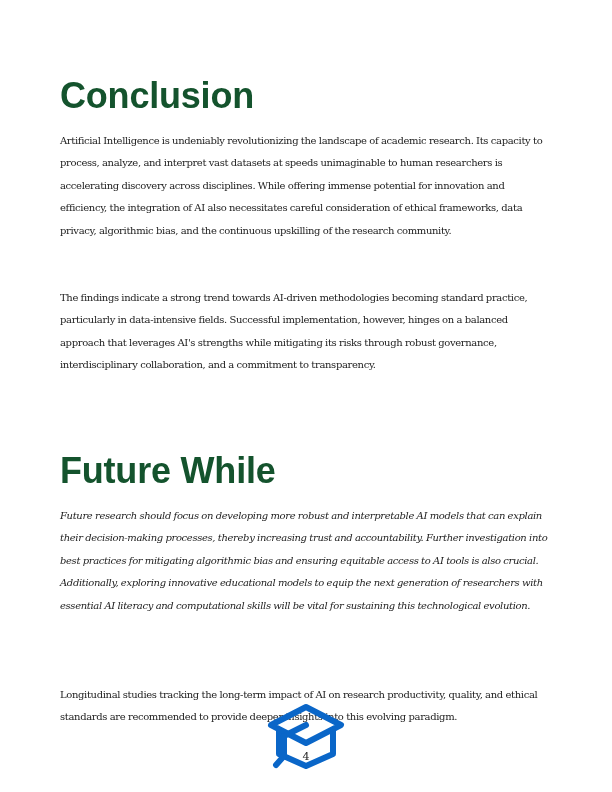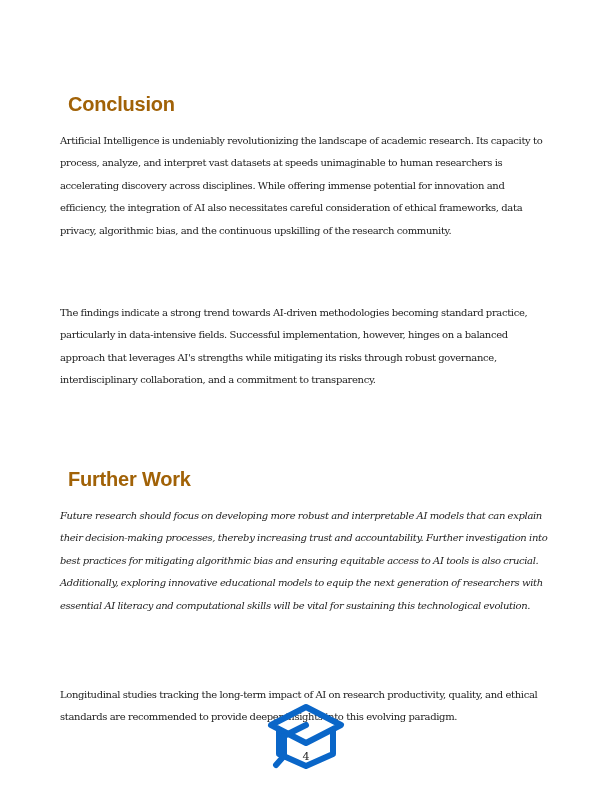--- a/index.html
+++ b/index.html
@@ -1,57 +1,57 @@
 <!DOCTYPE html>
 <html><head>
 <meta charset="utf-8">
 <style>
   html, body { margin: 0; padding: 0; background: #ffffff; }
   body { width: 612px; height: 792px; position: relative; overflow: hidden; }
   .page { position: absolute; left: 60px; top: 0; width: 492px; }
   h2 {
     font-family: "Liberation Sans", sans-serif;
     font-weight: bold;
-    font-size: 20px;
-    color: #a16207;
-    margin: 8px;
+    font-size: 36px;
+    color: #14532d;
+    margin: 0;
     line-height: 38px;
     letter-spacing: -0.2px;
   }
   .h-conclusion { position: absolute; top: 77px; }
   .h-future { position: absolute; top: 452px; }
   p {
     font-family: "DejaVu Serif", serif;
     font-size: 10px;
     line-height: 22.4px;
     color: #222222;
     margin: 0;
     letter-spacing: -0.35px;
     word-spacing: -0.2px;
   }
   .p1 { position: absolute; top: 130px; width: 492px; }
-  .p2 { position: absolute; top: 302px; width: 492px; }
+  .p2 { position: absolute; top: 287px; width: 492px; }
   .p3 { position: absolute; top: 505px; width: 492px; font-style: italic; }
   .p4 { position: absolute; top: 684px; width: 492px; }
   .page-number {
     position: absolute; left: 0; width: 612px; top: 750px;
     text-align: center;
     font-family: "DejaVu Serif", serif; font-size: 11px; color: #222;
   }
   .logo { position: absolute; left: 266px; top: 702px; width: 80px; height: 68px; }
 </style>
 </head>
 <body>
 
 <div class="page">
   <h2 class="h-conclusion">Conclusion</h2>
   <p class="p1">Artificial Intelligence is undeniably revolutionizing the landscape of academic research. Its capacity to process, analyze, and interpret vast datasets at speeds unimaginable to human researchers is accelerating discovery across disciplines. While offering immense potential for innovation and efficiency, the integration of AI also necessitates careful consideration of ethical frameworks, data privacy, algorithmic bias, and the continuous upskilling of the research community.</p>
   <p class="p2">The findings indicate a strong trend towards AI-driven methodologies becoming standard practice, particularly in data-intensive fields. Successful implementation, however, hinges on a balanced approach that leverages AI's strengths while mitigating its risks through robust governance, interdisciplinary collaboration, and a commitment to transparency.</p>
 
-  <h2 class="h-future">Further Work</h2>
+  <h2 class="h-future">Future While</h2>
   <p class="p3">Future research should focus on developing more robust and interpretable AI models that can explain their decision-making processes, thereby increasing trust and accountability. Further investigation into best practices for mitigating algorithmic bias and ensuring equitable access to AI tools is also crucial. Additionally, exploring innovative educational models to equip the next generation of researchers with essential AI literacy and computational skills will be vital for sustaining this technological evolution.</p>
   <p class="p4">Longitudinal studies tracking the long-term impact of AI on research productivity, quality, and ethical standards are recommended to provide deeper insights into this evolving paradigm.</p>
 </div>
 
 <div class="page-number">4</div>
 
 <svg class="logo" viewBox="0 0 80 68" fill="none" stroke="#0a66c8" stroke-width="6" stroke-linejoin="round" stroke-linecap="round">
   <polygon points="40,5 75,23 40,41 5,23"></polygon>
   <polyline points="13,28 13,52 40,64 67,52 67,28"></polyline>
   <line x1="40" y1="23" x2="18" y2="34"></line>

